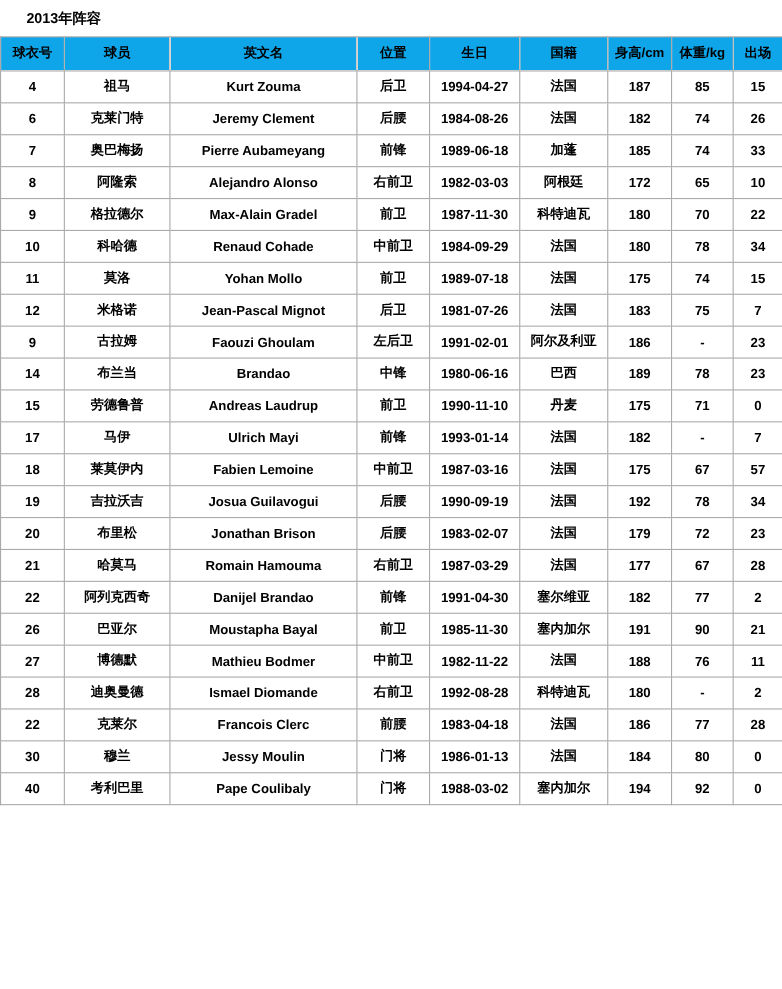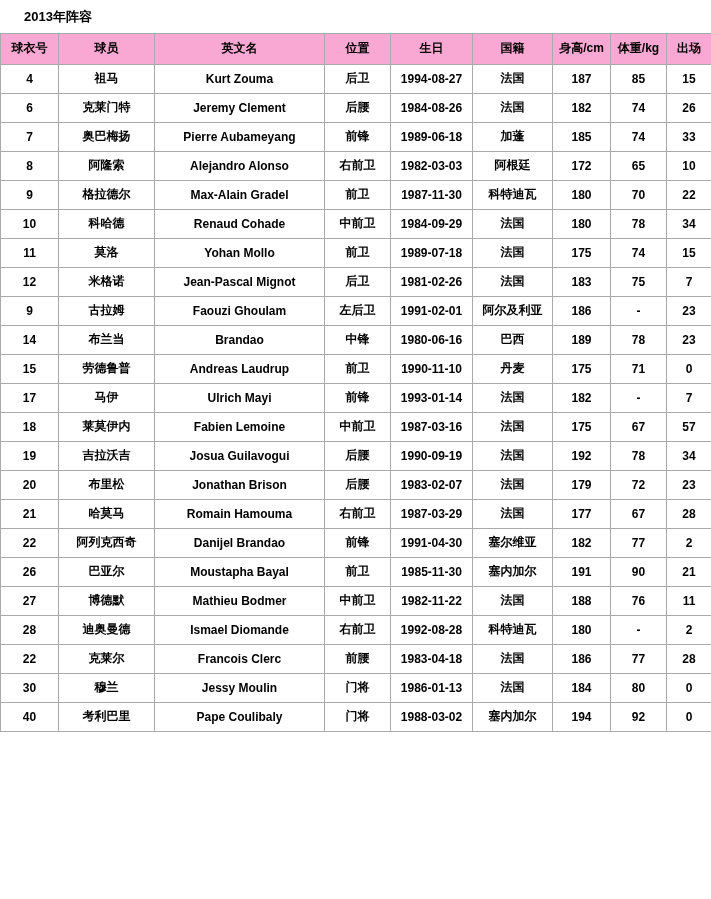--- a/index.html
+++ b/index.html
@@ -36,21 +36,21 @@
   table.squad td {
     border: 1px solid #aaaaaa;
     text-align: center;
     vertical-align: middle;
     padding: 0;
     height: 28px;
     overflow: hidden;
     white-space: nowrap;
   }
   table.squad thead th {
-    background: #f9a8d4;
+    background: #0ea5e9;
     font-weight: bold;
     font-size: 12px;
     height: 30px;
   }
   table.squad tbody td {
     background: #ffffff;
     font-weight: bold;
   }
   
   col.c-num    { width: 58px; }
@@ -98,21 +98,21 @@
         <th>出场</th>
 
       </tr>
     </thead>
     <tbody>
       <tr>
         <td class="num">4</td>
         <td>祖马</td>
         <td class="en">Kurt Zouma</td>
         <td>后卫</td>
-        <td>1994-08-27</td>
+        <td>1994-04-27</td>
         <td>法国</td>
         <td>187</td>
         <td>85</td>
         <td>15</td>
 
       </tr>
       <tr>
         <td class="num">6</td>
         <td>克莱门特</td>
         <td class="en">Jeremy Clement</td>
@@ -182,21 +182,21 @@
         <td>175</td>
         <td>74</td>
         <td>15</td>
 
       </tr>
       <tr>
         <td class="num">12</td>
         <td>米格诺</td>
         <td class="en">Jean-Pascal Mignot</td>
         <td>后卫</td>
-        <td>1981-02-26</td>
+        <td>1981-07-26</td>
         <td>法国</td>
         <td>183</td>
         <td>75</td>
         <td>7</td>
 
       </tr>
       <tr>
         <td class="num">9</td>
         <td>古拉姆</td>
         <td class="en">Faouzi Ghoulam</td>

